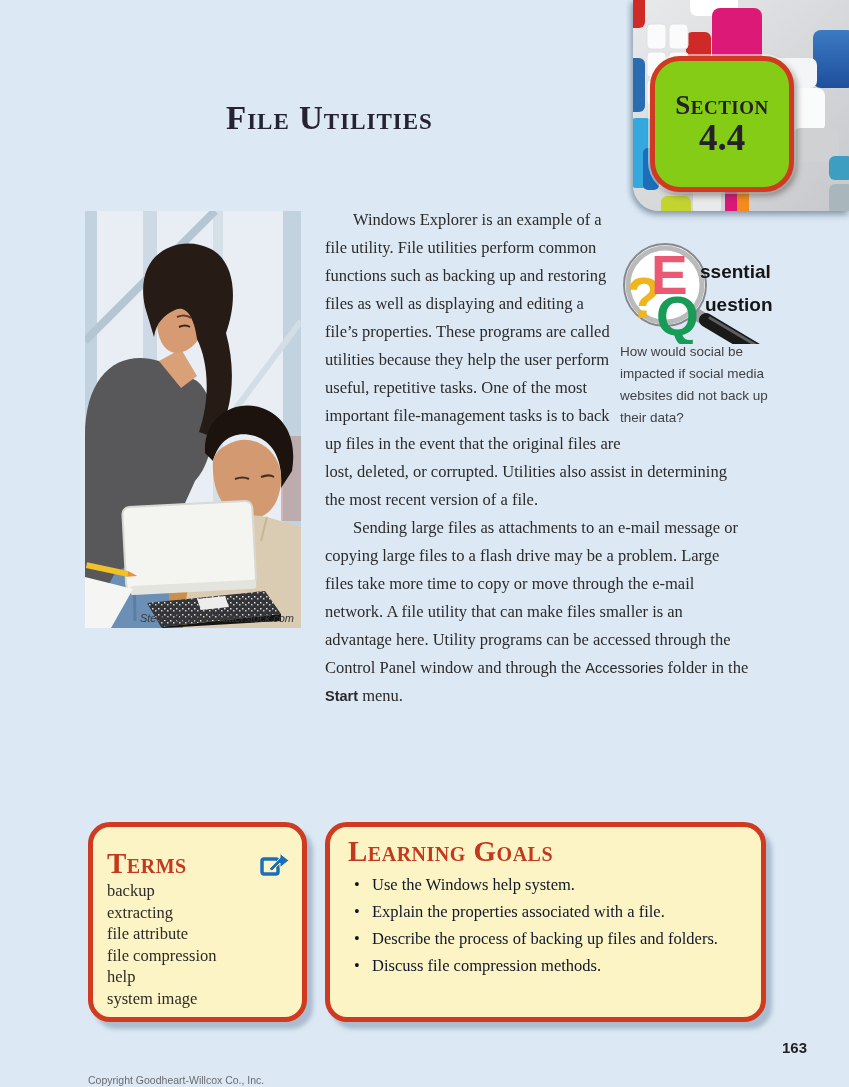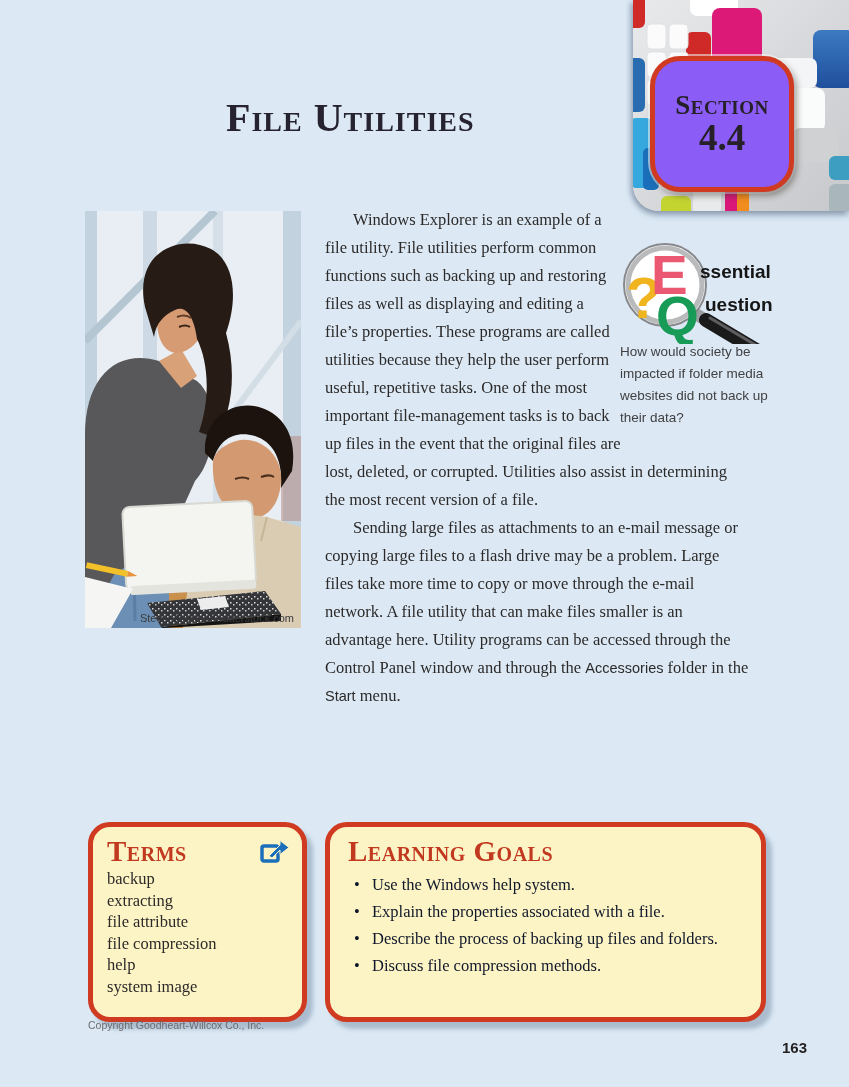--- a/index.html
+++ b/index.html
@@ -13,88 +13,88 @@
   
   .mosaic{
     left:633px;top:0;width:216px;height:211px;
     border-bottom-left-radius:26px;overflow:hidden;
     background:#d7d8da;
     box-shadow:0 4px 7px rgba(80,100,125,.45), -3px 2px 5px rgba(80,100,125,.3);
   }
   
   .badge{
     left:650px;top:56px;width:134px;height:126px;
-    background:#8b5cf6;border:5px solid #cf3a20;border-radius:30px;
+    background:#84cc16;border:5px solid #cf3a20;border-radius:30px;
     box-shadow:3px 4px 6px rgba(55,50,45,.45), 0 0 0 2px rgba(255,255,255,.55);
     display:flex;flex-direction:column;align-items:center;justify-content:center;
   }
   .badge .sec{
     font-variant:small-caps;font-weight:600;font-size:27px;line-height:28px;
     color:#262129;letter-spacing:.5px;
   }
   .badge .num{font-weight:700;font-size:37px;line-height:38px;color:#262129;}
 
   
   .page-title{
     left:226px;top:94px;
-    font-variant:small-caps;font-weight:600;font-size:40px;line-height:48px;
+    font-variant:small-caps;font-weight:600;font-size:33px;line-height:48px;
     color:#262230;letter-spacing:1px;
   }
 
   
   .photo{left:85px;top:211px;width:216px;height:417px;}
   .photo svg{display:block;}
   .photo-caption{
     position:absolute;right:7px;bottom:4px;
-    font-family:"Liberation Sans", sans-serif;
+    font-family:"Liberation Sans", sans-serif;font-style:italic;
     font-size:11px;color:#3a3a3c;
   }
 
   
   .eq-logo{left:616px;top:232px;width:178px;height:112px;}
   .eq-question{
     left:620px;top:341px;width:156px;
     font-family:"Liberation Sans", sans-serif;
     font-size:13.5px;line-height:22px;color:#414042;
   }
 
   
   .bodytext{
     left:325px;top:206px;width:424px;
     font-size:16.5px;line-height:28px;color:#2c2a29;
   }
   .bodytext p{margin:0;text-indent:28px;}
   .eq-spacer{float:right;width:128px;height:240px;}
   .sans-inline{font-family:"Liberation Sans", sans-serif;font-size:14.5px;}
-  .sans-inline.bold{font-weight:400;}
+  .sans-inline.bold{font-weight:700;}
 
   
   .cream-box{
     background:#fdf4c6;border:5px solid #cf3a20;border-radius:22px;
     box-shadow:6px 7px 4px rgba(122,143,168,.5);
     box-sizing:border-box;
   }
   .terms-box{left:88px;top:822px;width:219px;height:200px;padding:8px 12px 8px 14px;}
   .goals-box{left:325px;top:822px;width:441px;height:200px;padding:8px 16px 20px 18px;}
   .box-title{
     font-variant:small-caps;font-weight:600;font-size:29px;line-height:32px;
     color:#c1391f;letter-spacing:.5px;
   }
-  .terms-head{display:flex;align-items:flex-start;justify-content:space-between;}
+  .terms-head{display:flex;align-items:center;justify-content:space-between;margin-top:12px;}
   .share-icon{margin-top:4px;cursor:pointer;}
   .terms-list{list-style:none;margin:1px 0 0 0;padding:0;
     font-size:16.5px;line-height:21.5px;color:#2c2a29;}
   .goals-list{list-style:none;margin:4px 0 0 0;padding:0;
     font-size:16.5px;line-height:27px;color:#0f172a;}
   .goals-list li{position:relative;padding-left:24px;}
   .goals-list li::before{content:"\2022";position:absolute;left:6px;top:0;}
 
   
   .footer-copyright{
-    left:88px;top:1019px;
+    left:88px;top:1074px;
     font-family:"Liberation Sans", sans-serif;font-size:10.5px;color:#6a6b6e;
   }
   .footer-pagenum{
     left:700px;top:1039px;width:107px;text-align:right;
     font-family:"Liberation Sans", sans-serif;font-weight:700;font-size:15px;color:#231f20;
   }
 </style>
 </head>
 <body>
 
@@ -218,21 +218,21 @@
       <line x1="94" y1="86" x2="148" y2="118" stroke="#5e5e60" stroke-width="3" stroke-linecap="round"></line>
       <circle cx="49" cy="53" r="41" fill="#ffffff" stroke="#87888b" stroke-width="2"></circle>
       <circle cx="49" cy="53" r="37" fill="#ffffff" stroke="#b9babc" stroke-width="5"></circle>
     </g>
     <text x="10" y="86" font-size="58" fill="#f0b41e">?</text>
     <text x="35" y="62" font-size="55" fill="#ea5872">E</text>
     <text x="40" y="103" font-size="55" fill="#179b57">Q</text>
     <text x="84" y="46" font-size="19" fill="#151515">ssential</text>
     <text x="89" y="79" font-size="19" fill="#151515">uestion</text>
   </svg>
-  <div class="abs eq-question">How would society be impacted if folder media websites did not back up their data?</div>
+  <div class="abs eq-question">How would social be impacted if social media websites did not back up their data?</div>
 
   <div class="abs bodytext">
     <div class="eq-spacer"></div>
     <p><span>Windows Explorer is an example of a file utility. File utilities perform common functions such as backing up and restoring files as well as displaying and editing a file’s properties. These programs are called utilities because they help the user perform useful, repetitive tasks. One of the most important file-management tasks is to back up files in the event that the original files are lost, deleted, or corrupted. Utilities also assist in determining the most recent version of a file.</span></p>
     <p><span>Sending large files as attachments to an e-mail message or copying large files to a flash drive may be a problem. Large files take more time to copy or move through the e-mail network. A file utility that can make files smaller is an advantage here. Utility programs can be accessed through the Control Panel window and through the </span><span class="sans-inline">Accessories</span><span> folder in the </span><span class="sans-inline bold">Start</span><span> menu.</span></p>
   </div>
 
   <div class="abs cream-box terms-box">
     <div class="terms-head">
       <div class="box-title">Terms</div>

